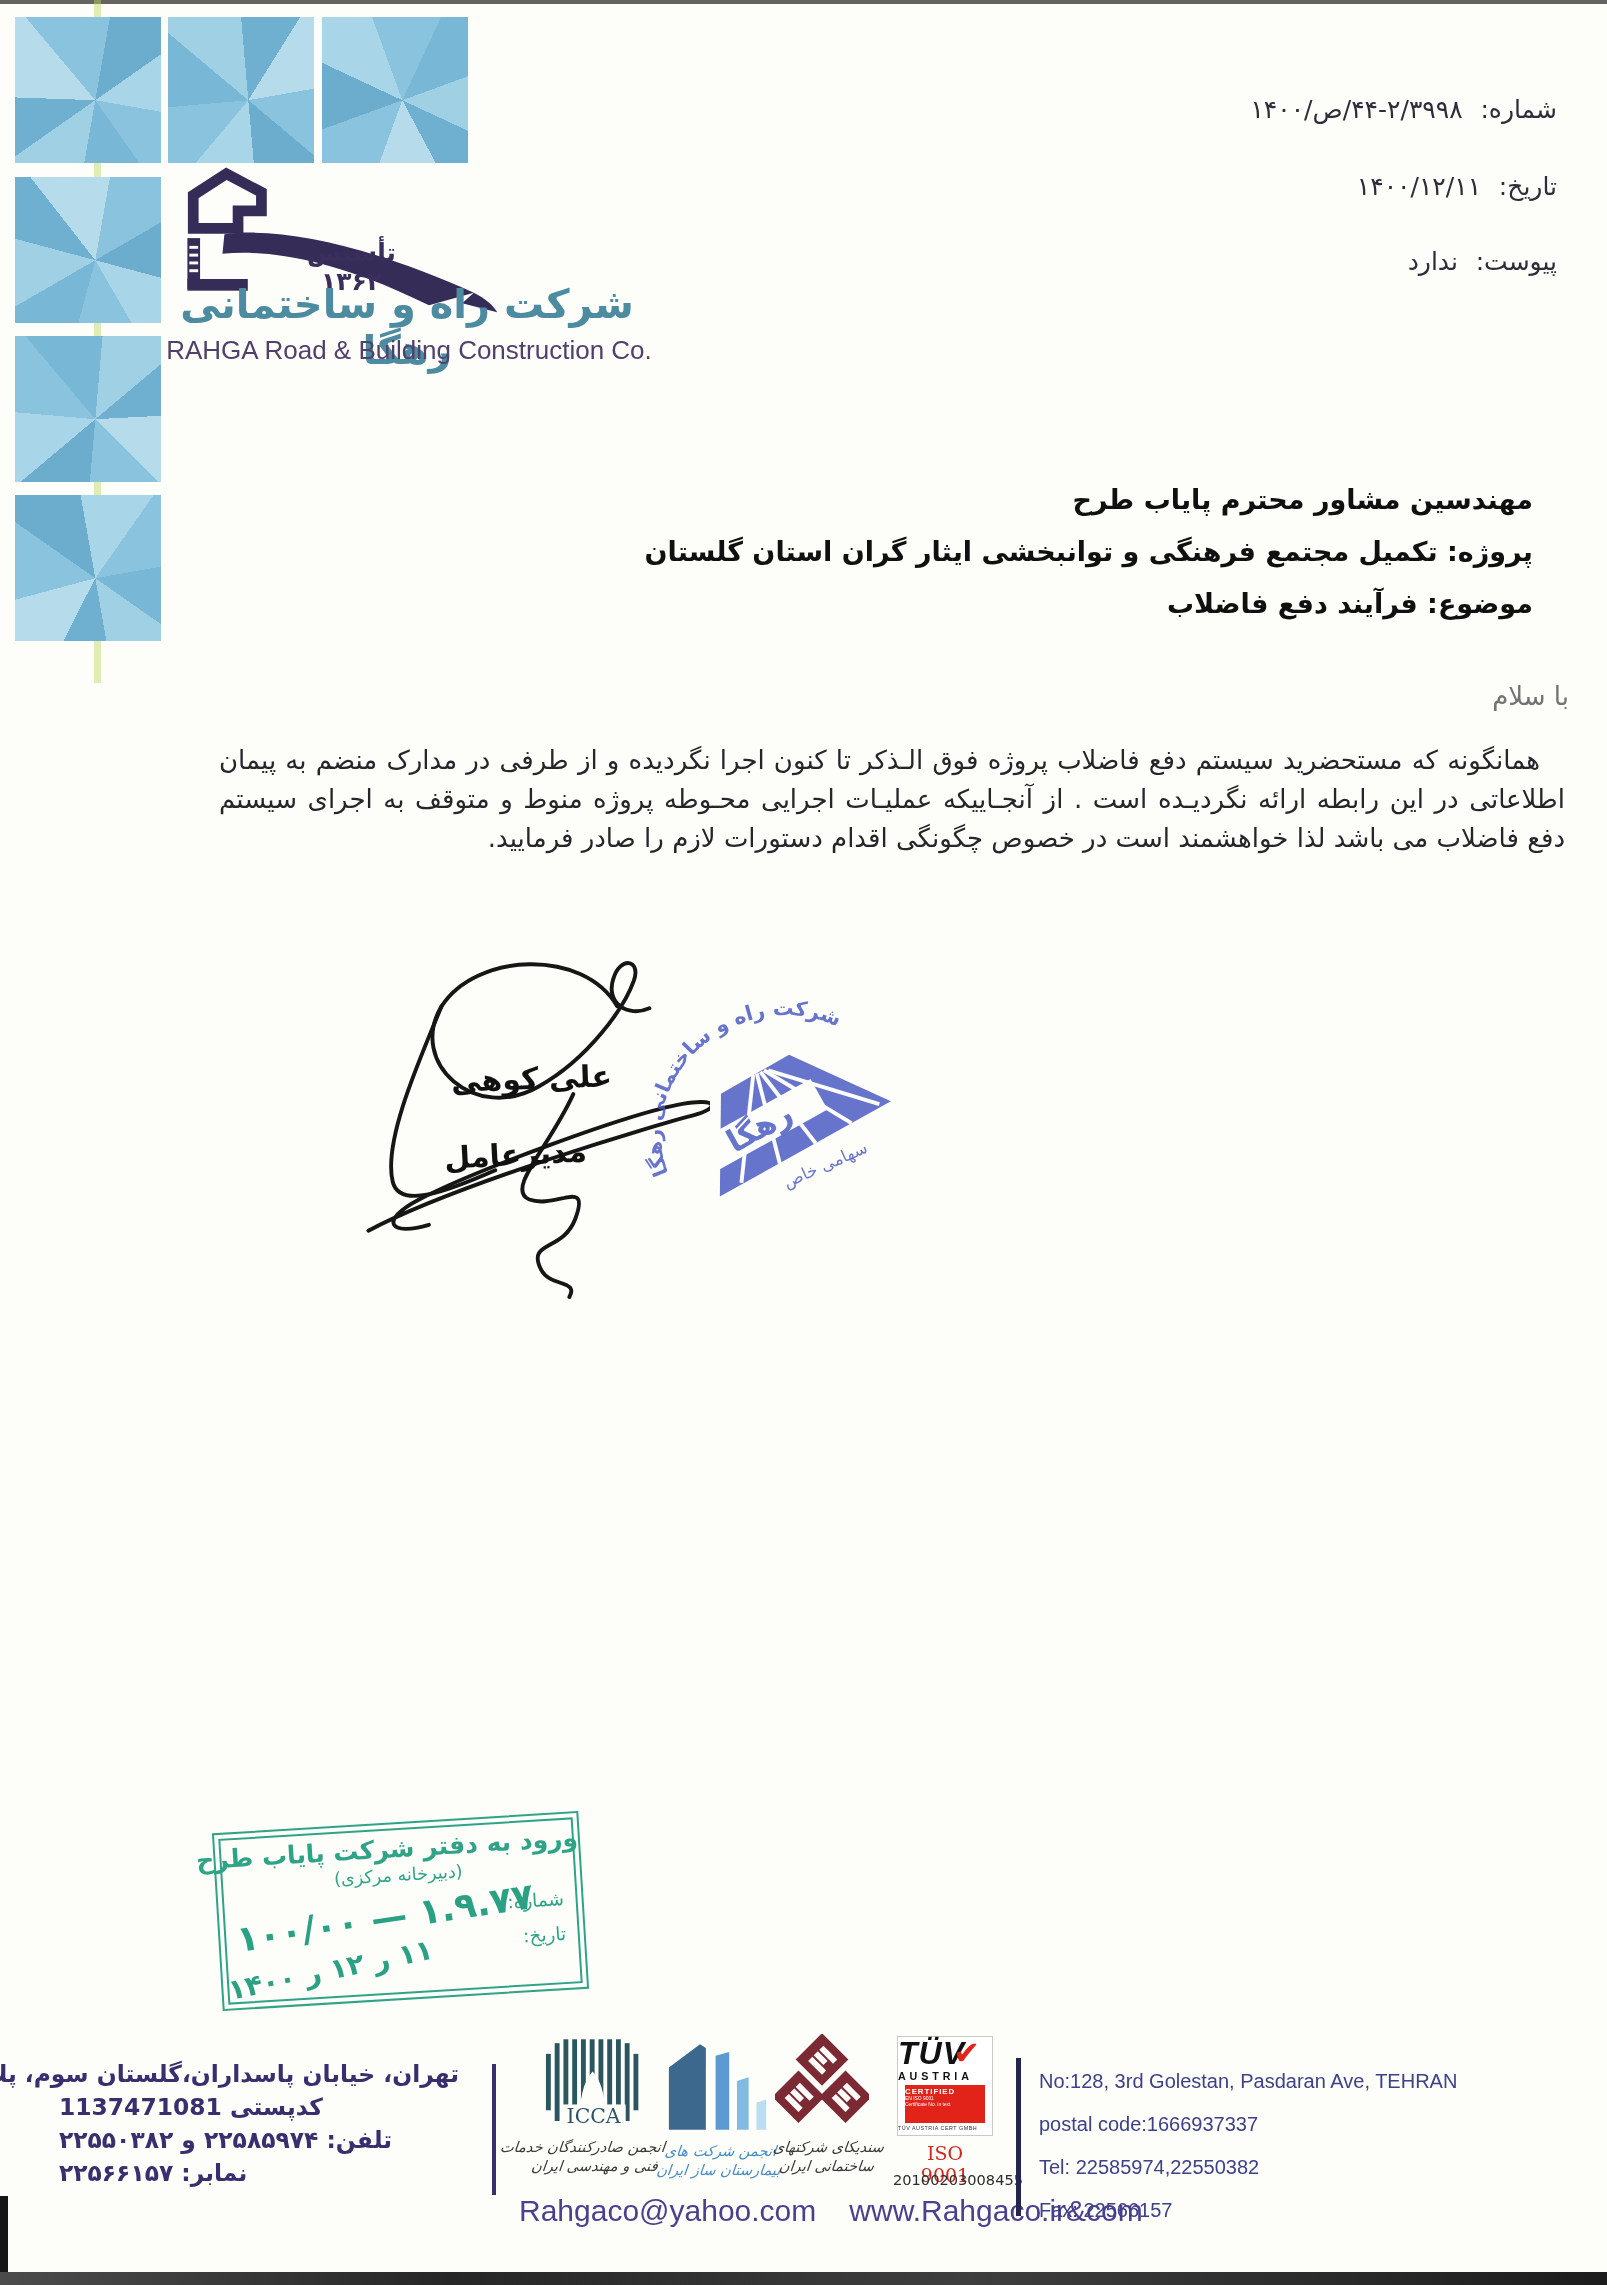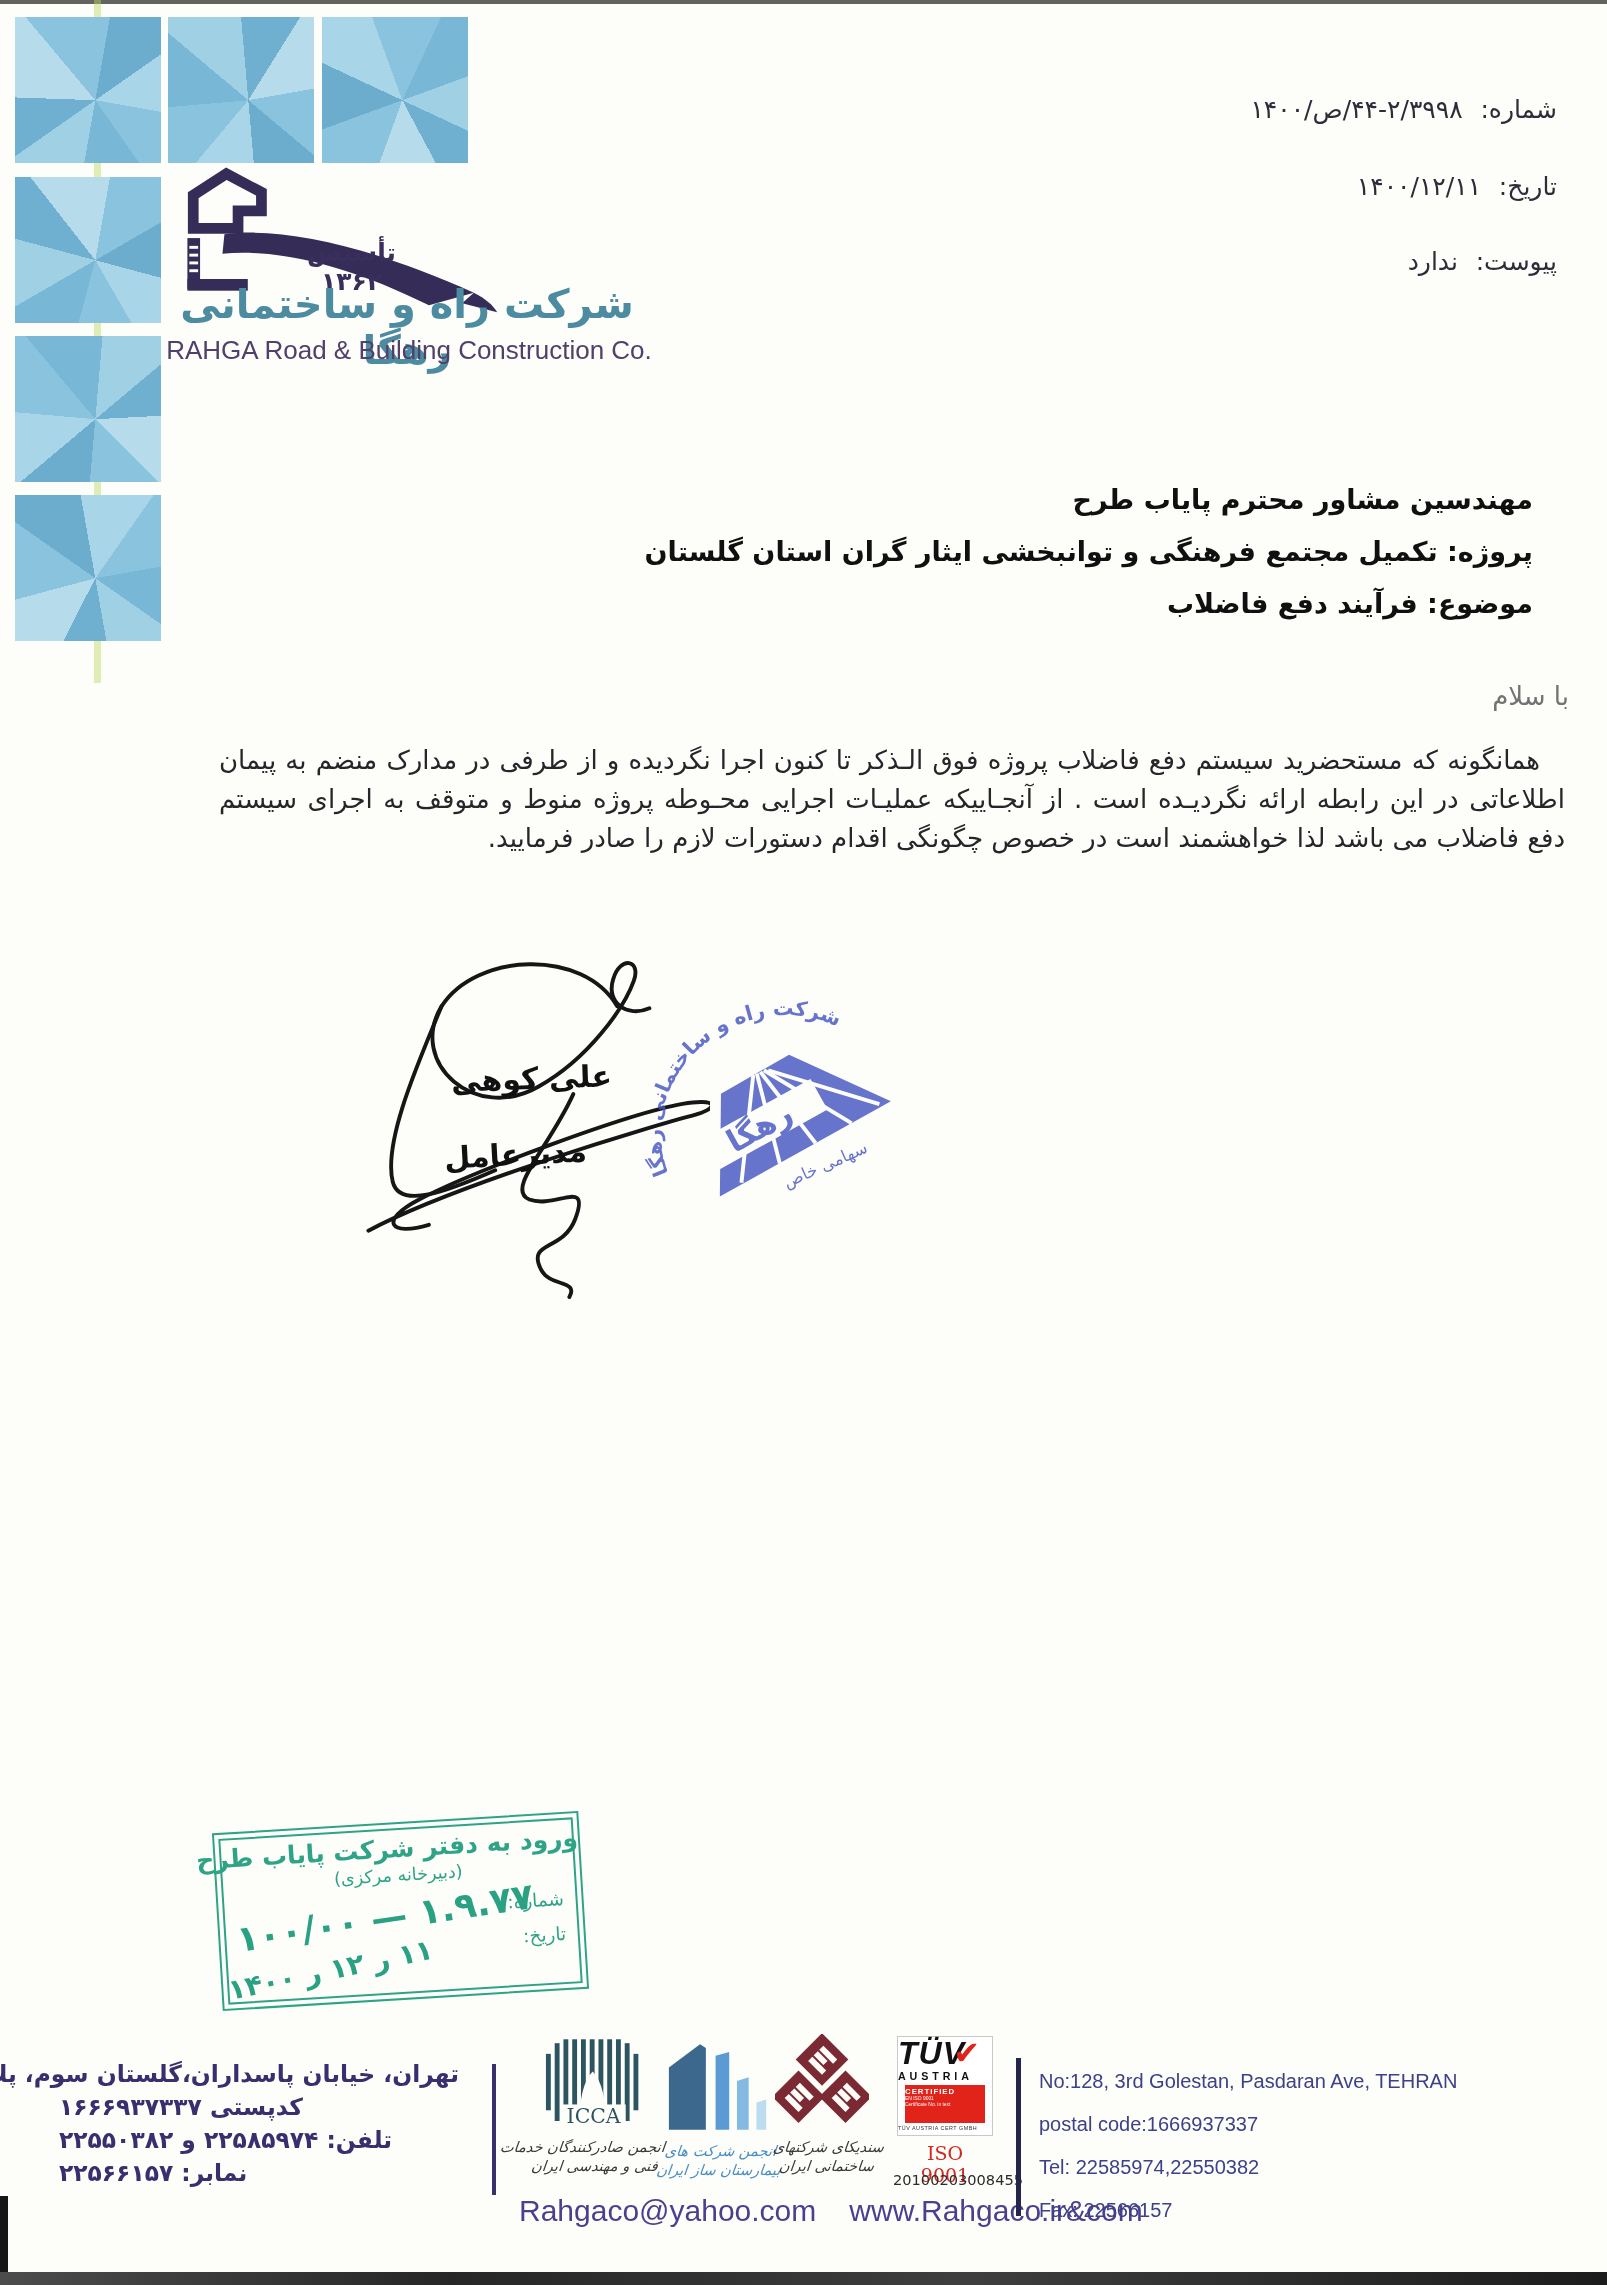--- a/index.html
+++ b/index.html
@@ -186,21 +186,21 @@
     <div class="gstamp-t1" dir="rtl">ورود به دفتر شرکت پایاب طرح</div>
     <div class="gstamp-t2" dir="rtl">(دبیرخانه مرکزی)</div>
     <div class="gstamp-row">شماره:</div>
     <div class="gstamp-row">تاریخ:</div>
     <div class="gs-hand-no ltr-override">۱۰۰/۰۰ — ۱.۹.۷۷</div>
     <div class="gs-hand-date ltr-override">۱۴۰۰ ر ۱۲ ر ۱۱</div>
   </div>
 
   <div class="addr-fa">
     <div>تهران، خیابان پاسداران،گلستان سوم، پلاک ۱۲۸</div>
-    <div>کدپستی ۱۶۶۶۹۳۷۳۳۷</div>
+    <div>کدپستی 1137471081</div>
     <div>تلفن: ۲۲۵۸۵۹۷۴ و ۲۲۵۵۰۳۸۲</div>
     <div>نمابر: ۲۲۵۶۶۱۵۷</div>
   </div>
   <div class="fdiv1"></div>
 
   <svg style="position:absolute;left:544px;top:2038px" width="107" height="94" viewBox="0 0 110 96">
     <g fill="#2c5560">
       <rect x="2" y="16" width="5" height="58"></rect>
       <rect x="11" y="5" width="5" height="80"></rect>
       <rect x="20" y="1" width="5" height="88"></rect>

